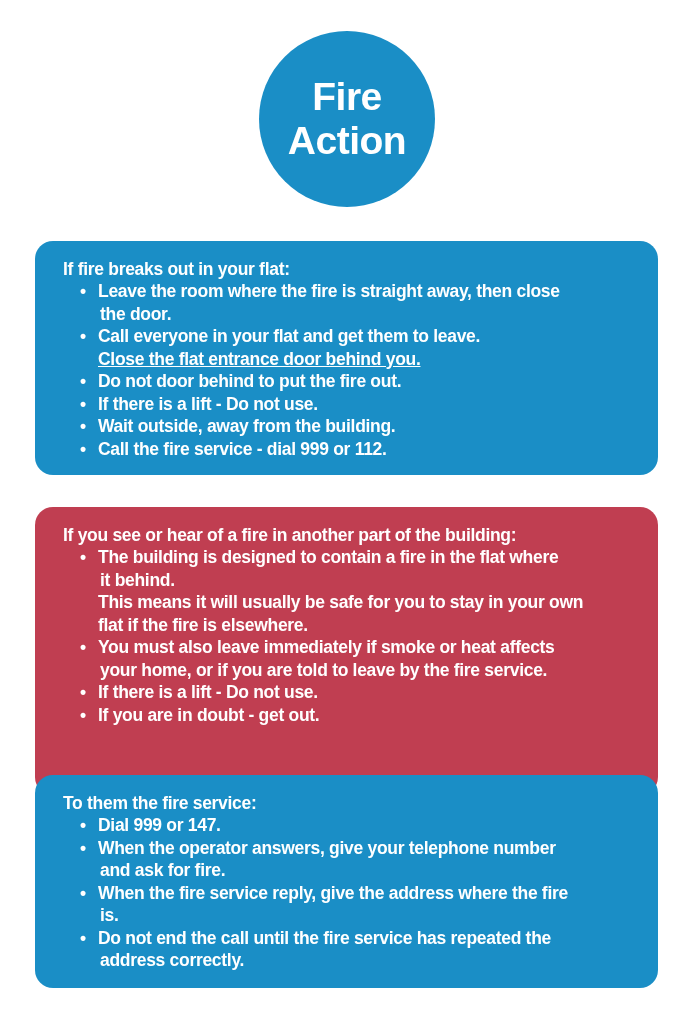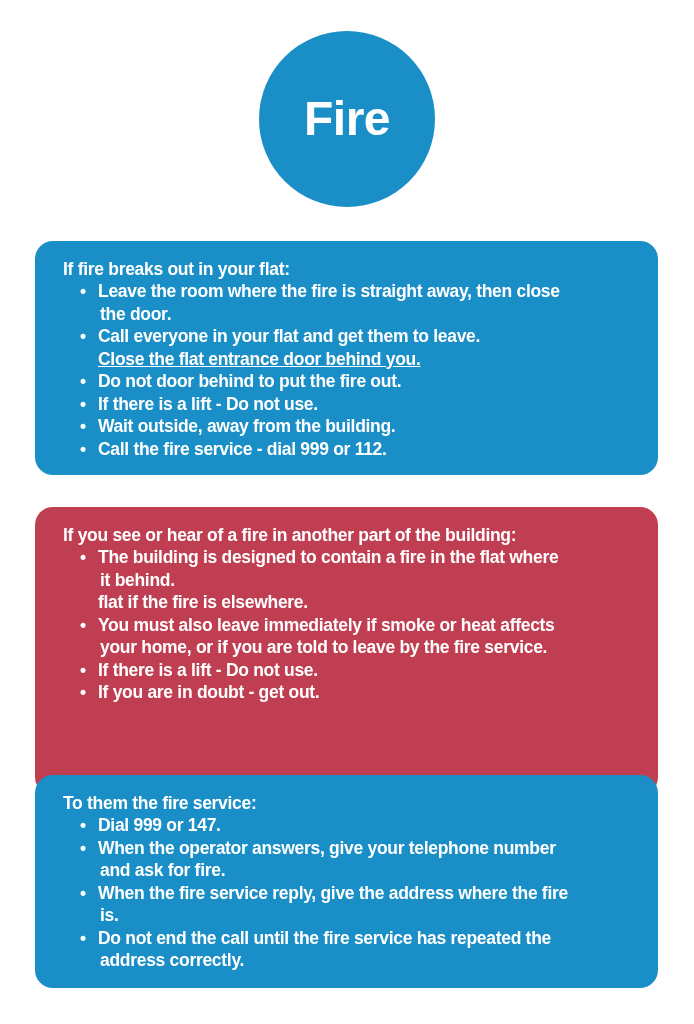--- a/index.html
+++ b/index.html
@@ -4,21 +4,21 @@
 <style>
   html, body { margin:0; padding:0; }
   body {
     width:694px; height:1024px; background:#ffffff; position:relative; overflow:hidden;
     font-family:"Liberation Sans", "DejaVu Sans", sans-serif;
   }
   .badge {
     position:absolute; left:259px; top:31px; width:176px; height:176px; border-radius:50%;
     background:#1a8ec6; color:#fff; display:flex; flex-direction:column; align-items:center; justify-content:center;
   }
-  .badge span { font-weight:bold; font-size:48px; line-height:44px; letter-spacing:-0.5px; }
+  .badge span { font-weight:bold; font-size:39px; line-height:44px; letter-spacing:-0.5px; }
   .panel {
     position:absolute; left:35px; width:623px; border-radius:18px; color:#ffffff; box-sizing:border-box;
     padding:17px 20px 0 28px;
   }
   .panel.blue { background:#1a8ec6; }
   .panel.red { background:#c03e51; }
   #p1 { top:241px; height:234px; }
   #p2 { top:507px; height:288px; }
   #p3 { top:775px; height:213px; }
   .heading { font-weight:bold; font-size:17.5px; line-height:22px; letter-spacing:-0.3px; }
@@ -26,38 +26,39 @@
   li { position:relative; padding-left:35px; font-weight:bold; font-size:17.5px; line-height:22.5px; letter-spacing:-0.3px; }
   li .bullet { position:absolute; left:17px; top:0; }
   li .cont { display:block; padding-left:2px; }
   li .u { text-decoration:underline; }
 </style>
 </head>
 <body>
 
 <div class="badge">
   <span>Fire</span>
+  <span>Action</span>
 </div>
 
 <div class="panel blue" id="p1">
   <div class="heading">If fire breaks out in your flat:</div>
   <ul>
     <li><span class="bullet">•</span><span>Leave the room where the fire is straight away, then close</span><span class="cont">the door.</span></li>
     <li><span class="bullet">•</span><span>Call everyone in your flat and get them to leave.</span><span class="u" style="display:block">Close the flat entrance door behind you.</span></li>
     <li><span class="bullet">•</span><span>Do not door behind to put the fire out.</span></li>
     <li><span class="bullet">•</span><span>If there is a lift - Do not use.</span></li>
     <li><span class="bullet">•</span><span>Wait outside, away from the building.</span></li>
     <li><span class="bullet">•</span><span>Call the fire service - dial 999 or 112.</span></li>
   </ul>
 </div>
 
 <div class="panel red" id="p2">
   <div class="heading">If you see or hear of a fire in another part of the building:</div>
   <ul>
-    <li><span class="bullet">•</span><span>The building is designed to contain a fire in the flat where</span><span class="cont">it behind.</span><span style="display:block">flat if the fire is elsewhere.</span></li>
+    <li><span class="bullet">•</span><span>The building is designed to contain a fire in the flat where</span><span class="cont">it behind.</span><span style="display:block">This means it will usually be safe for you to stay in your own</span><span style="display:block">flat if the fire is elsewhere.</span></li>
     <li><span class="bullet">•</span><span>You must also leave immediately if smoke or heat affects</span><span class="cont">your home, or if you are told to leave by the fire service.</span></li>
     <li><span class="bullet">•</span><span>If there is a lift - Do not use.</span></li>
     <li><span class="bullet">•</span><span>If you are in doubt - get out.</span></li>
   </ul>
 </div>
 
 <div class="panel blue" id="p3">
   <div class="heading">To them the fire service:</div>
   <ul>
     <li><span class="bullet">•</span><span>Dial 999 or 147.</span></li>

